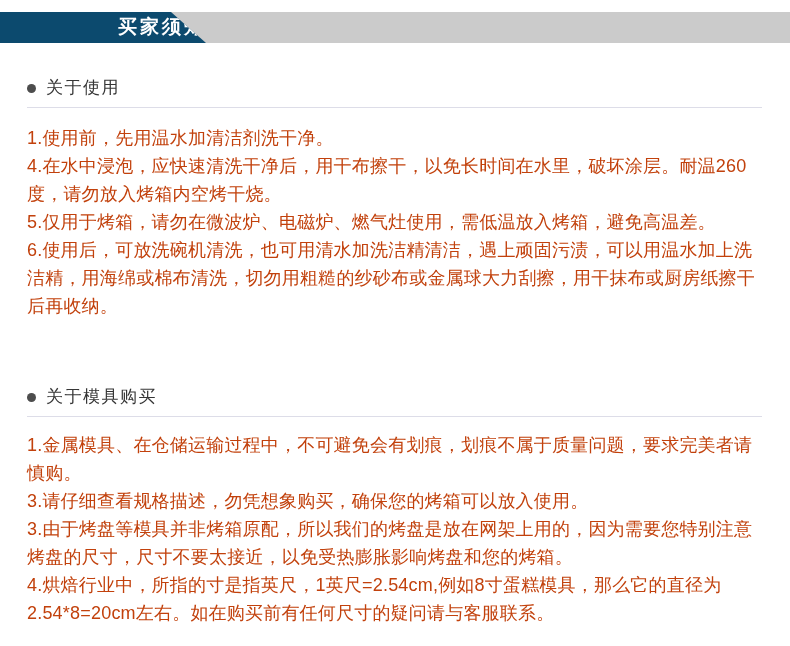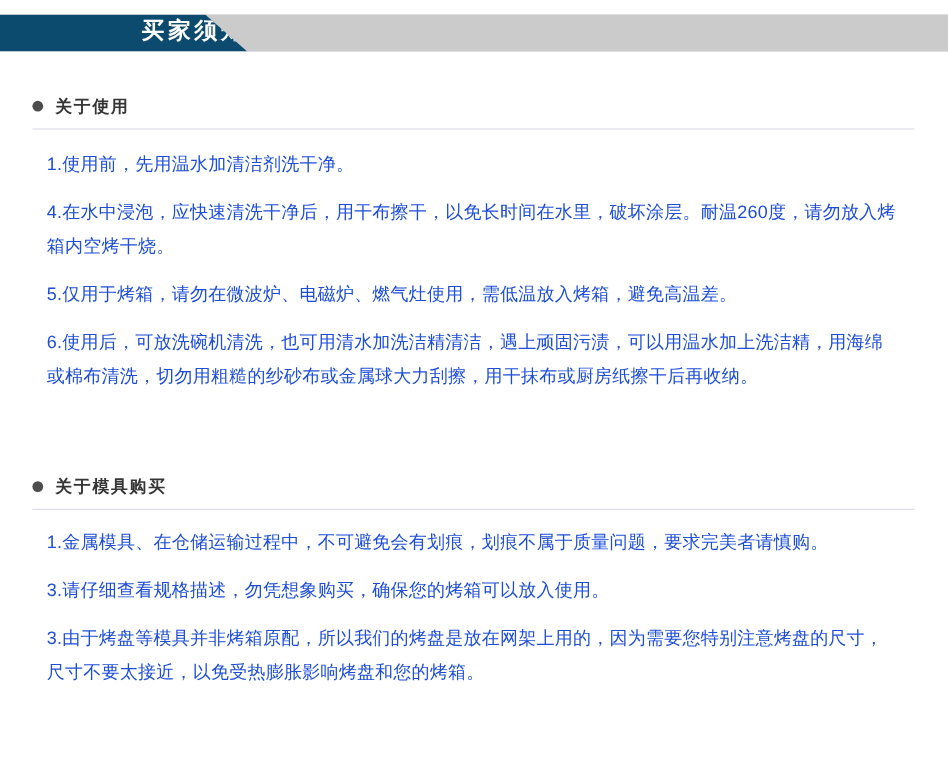--- a/index.html
+++ b/index.html
@@ -53,40 +53,40 @@
   }
   .sec-head .dot {
     width: 9px;
     height: 9px;
     border-radius: 50%;
     background: #4d4d4d;
     flex: 0 0 auto;
   }
   .sec-head h2 {
     margin: 0;
-    font-size: 14px;
-    font-weight: bold;
+    font-size: 17px;
+    font-weight: normal;
     color: #353535;
     letter-spacing: 1.5px;
     line-height: 18px;
   }
   .sec-head--first { margin-top: 36px; }
   .sec-head--second { margin-top: 68px; }
   .divider {
     height: 1px;
     background: #dddde8;
     margin-top: 10px;
   }
   .notice-list { margin-top: 16px; }
   .notice-list--second { margin-top: 14px; }
   .item {
-    margin: 12px;
-    font-size: 15px;
+    margin: 0;
+    font-size: 18px;
     line-height: 28px;
-    color: #1d4ed8;
+    color: #c2410c;
     letter-spacing: 0.2px;
   }
 </style>
 </head>
 <body>
 
 <div class="topbar">
   <div class="ribbon">
     <span class="title">买家须知</span>
   </div>
@@ -110,15 +110,16 @@
   <div class="sec-head sec-head--second">
     <span class="dot"></span>
     <h2>关于模具购买</h2>
   </div>
   <div class="divider"></div>
 
   <div class="notice-list notice-list--second">
     <p class="item">1.金属模具、在仓储运输过程中，不可避免会有划痕，划痕不属于质量问题，要求完美者请慎购。</p>
     <p class="item">3.请仔细查看规格描述，勿凭想象购买，确保您的烤箱可以放入使用。</p>
     <p class="item">3.由于烤盘等模具并非烤箱原配，所以我们的烤盘是放在网架上用的，因为需要您特别注意烤盘的尺寸，尺寸不要太接近，以免受热膨胀影响烤盘和您的烤箱。</p>
+    <p class="item">4.烘焙行业中，所指的寸是指英尺，1英尺=2.54cm,例如8寸蛋糕模具，那么它的直径为2.54*8=20cm左右。如在购买前有任何尺寸的疑问请与客服联系。</p>
   </div>
 
 </div>
 
 </body></html>

